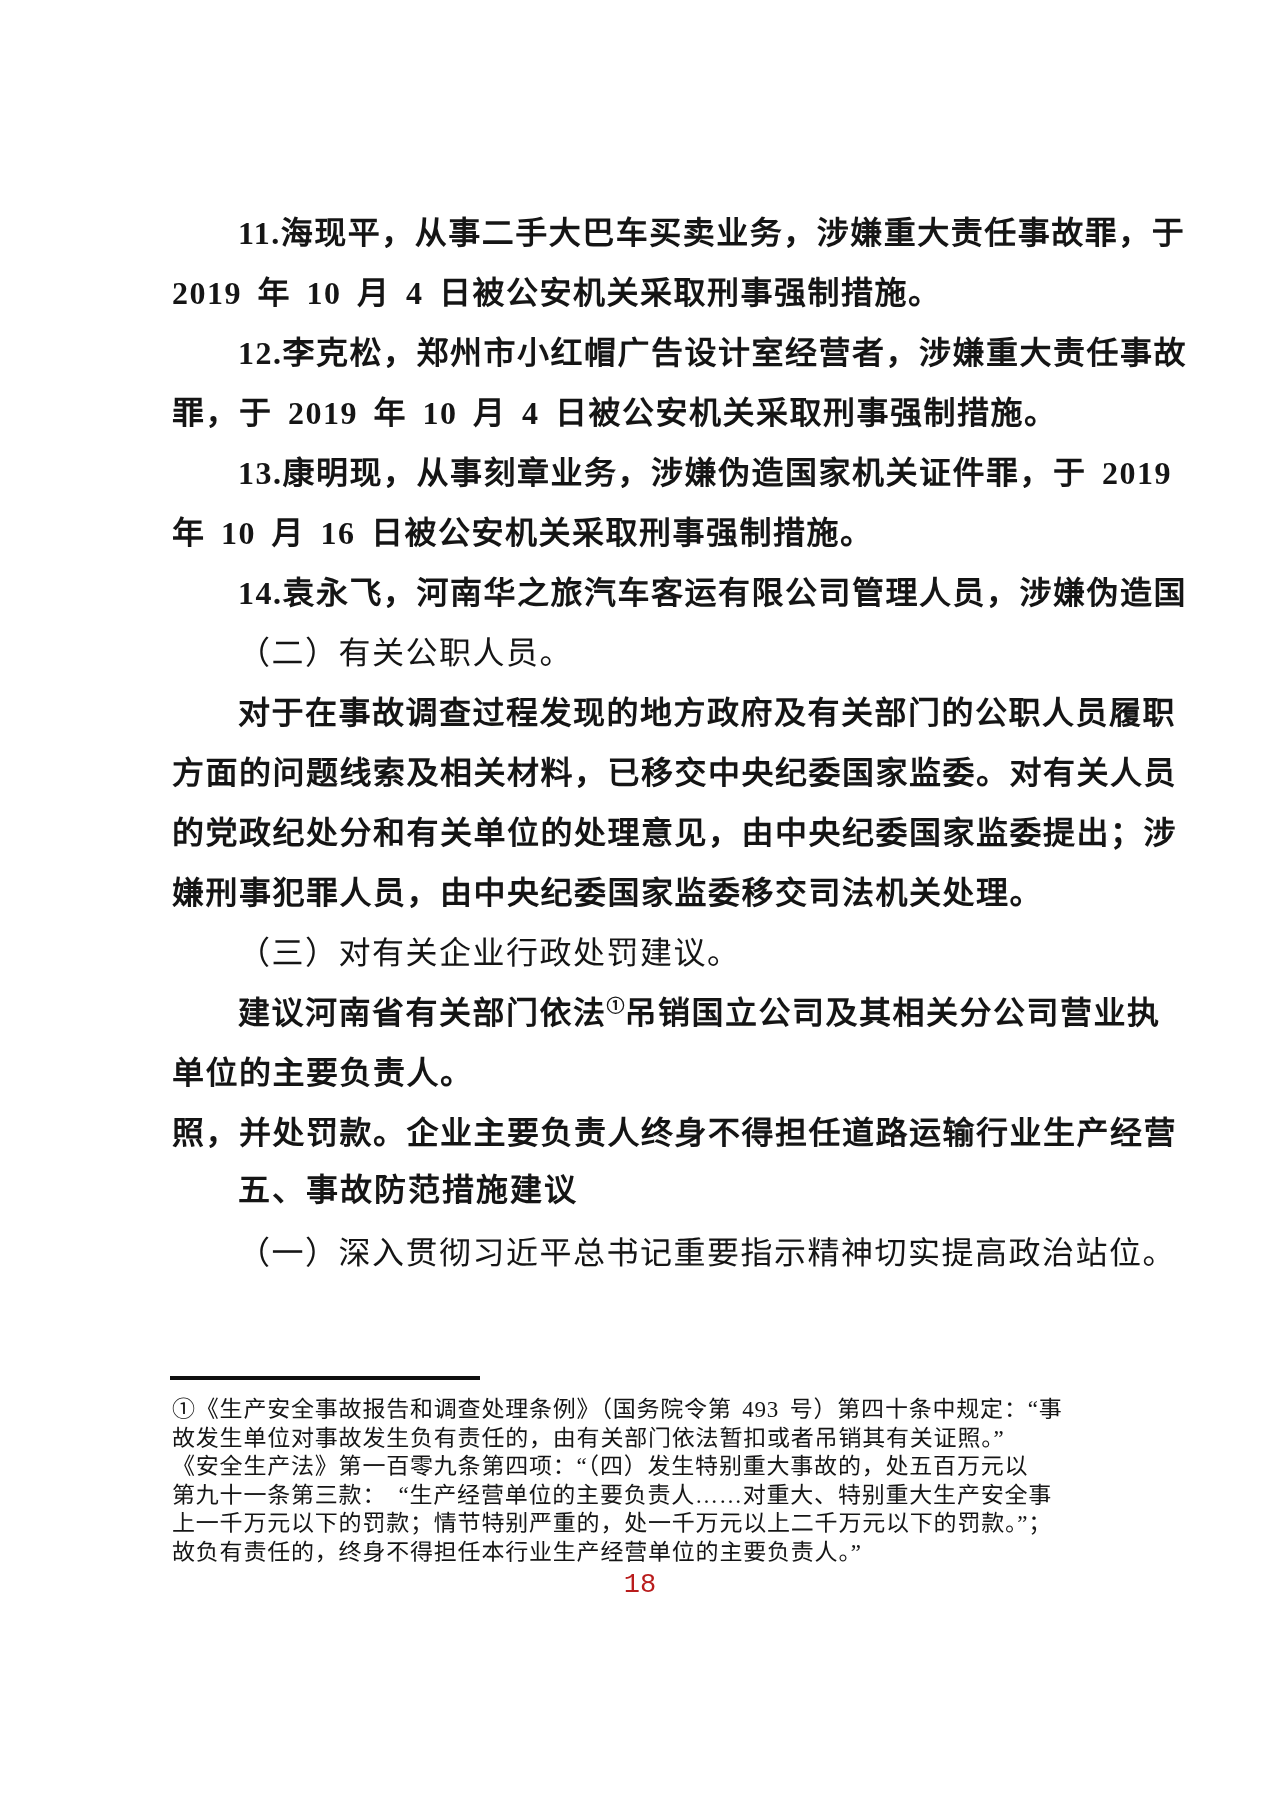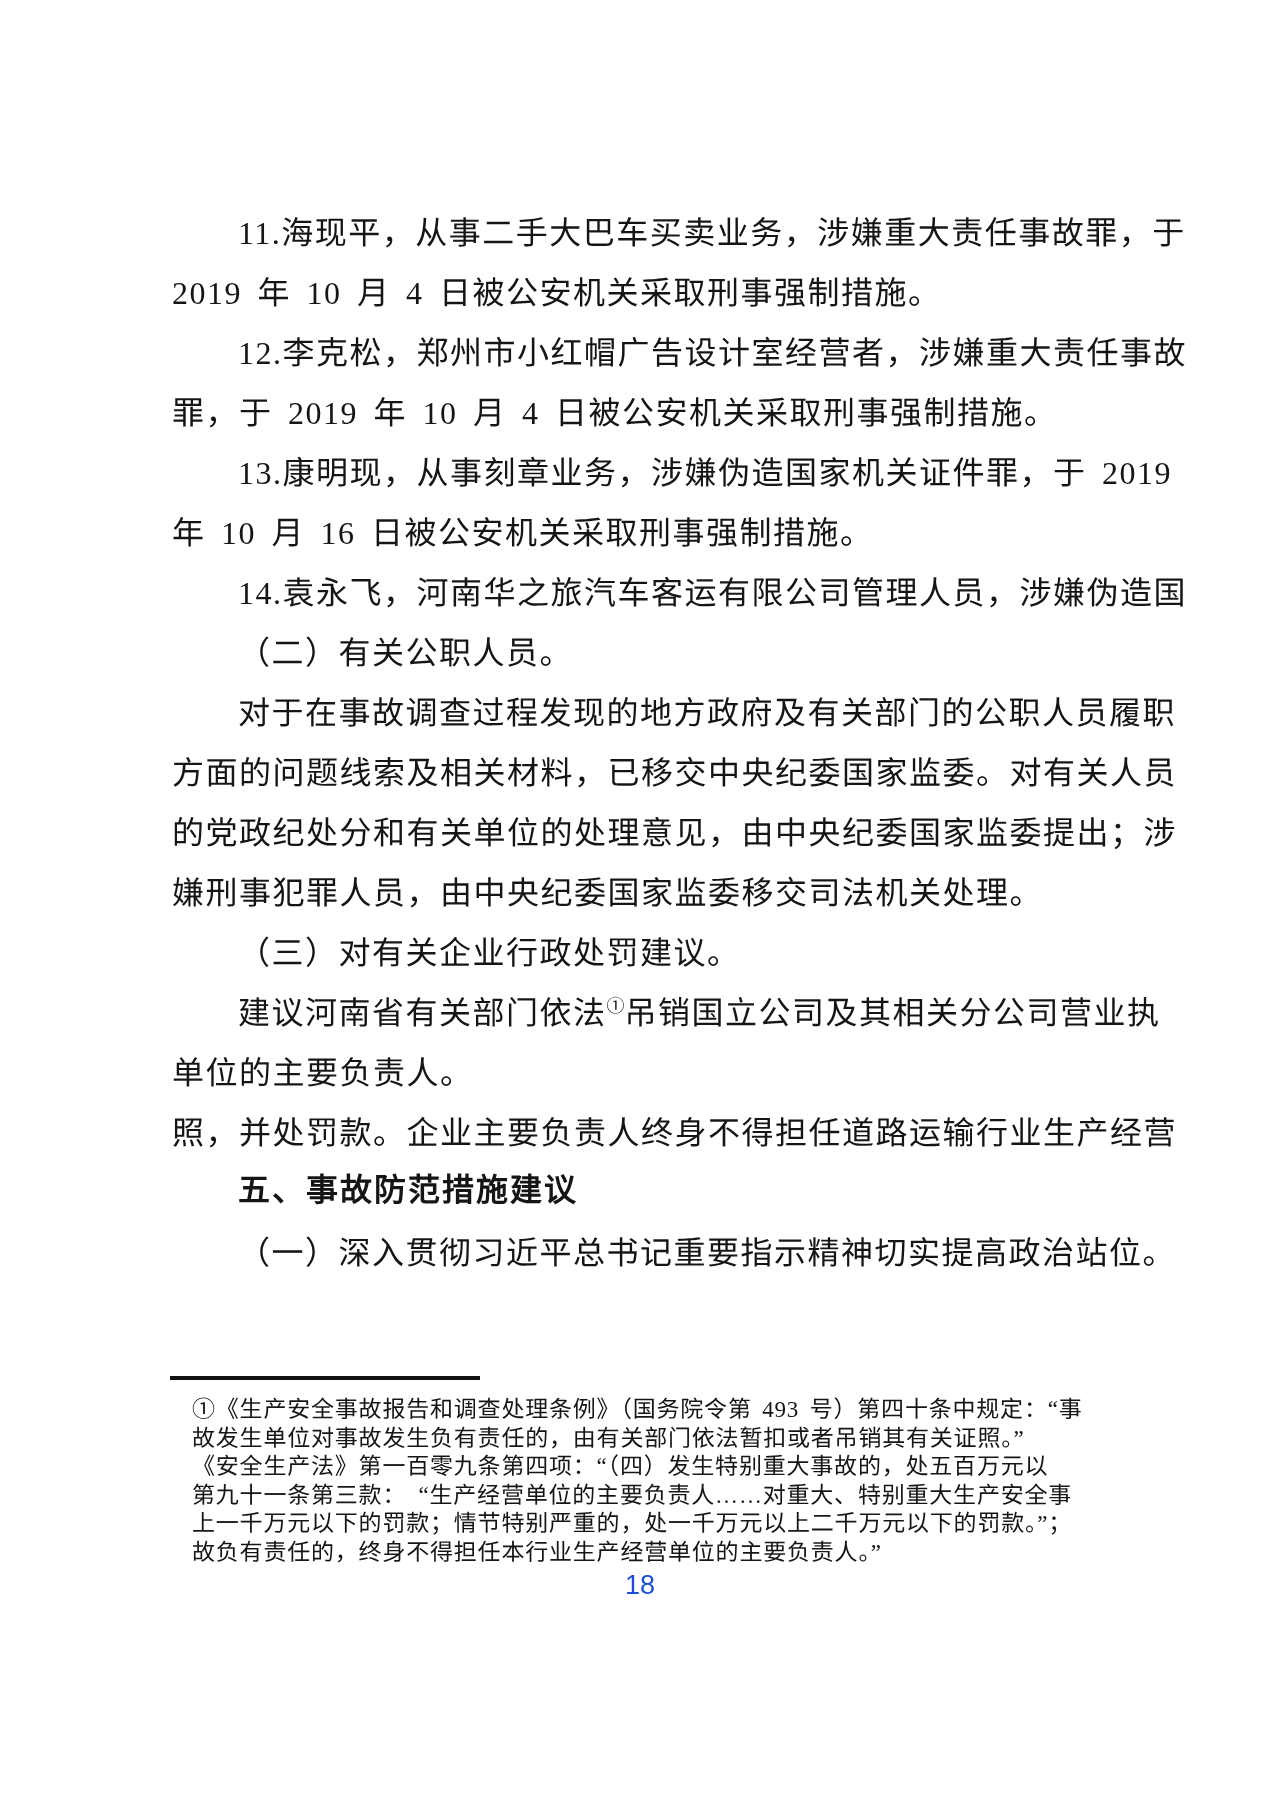--- a/index.html
+++ b/index.html
@@ -18,20 +18,21 @@
     top: 203px;
     width: 938px;
   }
   .bl {
     height: 60px;
     line-height: 60px;
     font-size: 32px;
     letter-spacing: 1.5px;
     word-spacing: 6px;
     white-space: nowrap;
+    font-weight: bold;
   }
   .ind { padding-left: 66px; }
   .heading {
     font-family: Liberation Mono, monospace;
     font-weight: bold;
     letter-spacing: 2px;
   }
   .subheading { font-weight: 500; }
   sup.fnref {
     font-size: 18px;
@@ -53,31 +54,30 @@
     top: 1396px;
     width: 950px;
   }
   .fl {
     height: 28.5px;
     line-height: 28.5px;
     font-size: 23px;
     letter-spacing: 0.8px;
     word-spacing: 4px;
     white-space: nowrap;
-    margin-left: 20px;
   }
   .page-number {
     position: absolute;
     left: 0;
     top: 1570px;
     width: 100%;
     text-align: center;
-    font-family: Liberation Sans, sans-serif;
+    font-family: Liberation Mono, monospace;
     font-size: 27px;
-    color: #1d4ed8;
+    color: #b91c1c;
   }
 </style>
 </head>
 <body>
 
 <div class="page">
 
   <div class="textblock">
     <div class="bl ind">11.海现平，从事二手大巴车买卖业务，涉嫌重大责任事故罪，于</div>
     <div class="bl">2019 年 10 月 4 日被公安机关采取刑事强制措施。</div>

